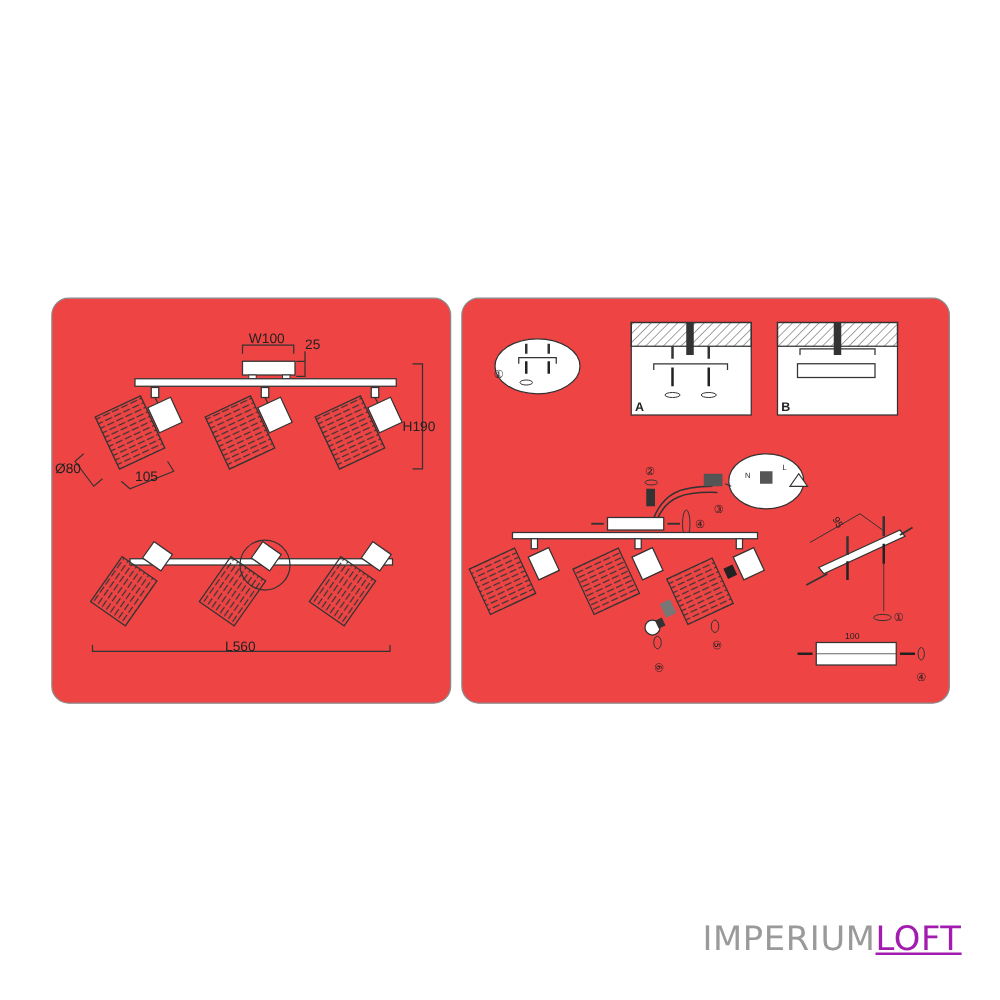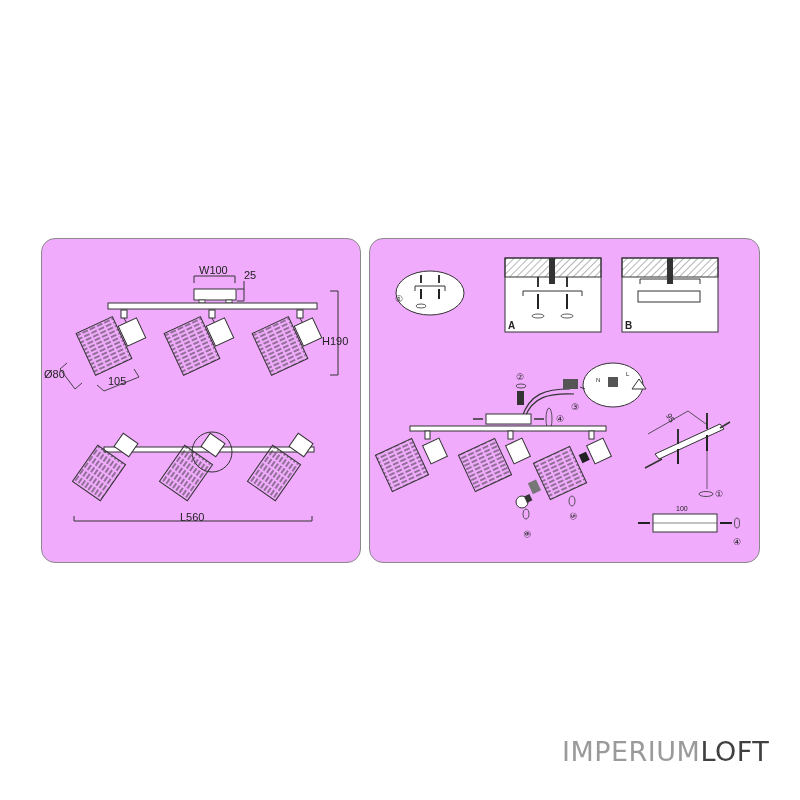--- a/index.html
+++ b/index.html
@@ -1,24 +1,24 @@
 <!DOCTYPE html>
 <html><head>
 <meta charset="utf-8">
 <style>
   html, body { margin:0; padding:0; background:#fff; }
   body { width:800px; height:800px; position:relative; overflow:hidden; font-family:"Liberation Sans", sans-serif; color:#222; }
-  .panel { position:absolute; border:1.2px solid #8a8a8a; border-radius:14px; box-sizing:border-box; background:#f0abfc; }
+  .panel { position:absolute; border:1.2px solid #8a8a8a; border-radius:14px; box-sizing:border-box; background:#ef4444; }
   #left-panel { left:41px; top:238px; width:320px; height:325px; }
   #right-panel { left:369px; top:238px; width:391px; height:325px; }
   svg { position:absolute; left:0; top:0; overflow:visible; }
   .lbl { font-family:"Liberation Sans", sans-serif; fill:#222; }
   .logo { position:absolute; left:538px; top:736px; font-family:"DejaVu Sans", sans-serif; font-size:27px; letter-spacing:0.5px; font-weight:normal; }
   .logo .a { color:#9a9a9a;margin-left:24px; }
-  .logo .b { color:#404040; }
+  .logo .b { color:#a21caf;text-decoration:underline; }
 </style>
 </head>
 <body>
 
 <div class="panel" id="left-panel">
   <svg width="320" height="325" viewBox="0 0 320 325">
     <defs>
       <pattern id="shadeLines" width="8" height="4" patternUnits="userSpaceOnUse">
         <line x1="0" y1="2" x2="6" y2="2" stroke="#333" stroke-width="1"></line>
       </pattern>

